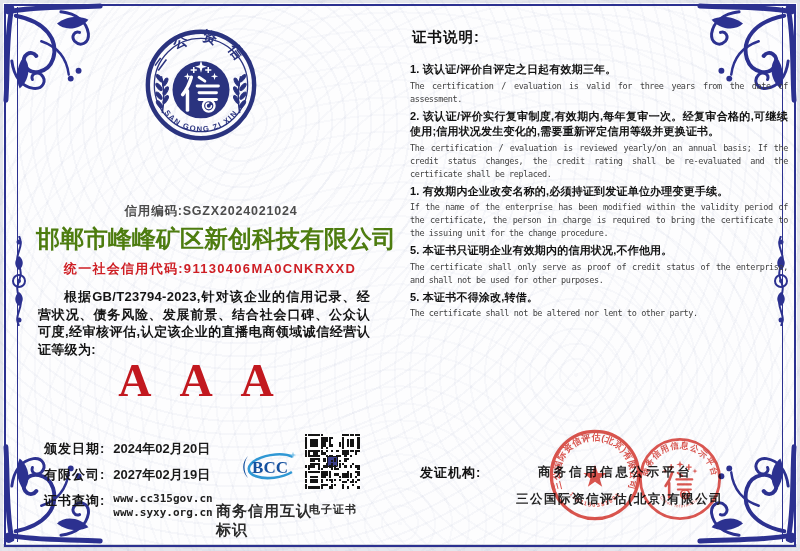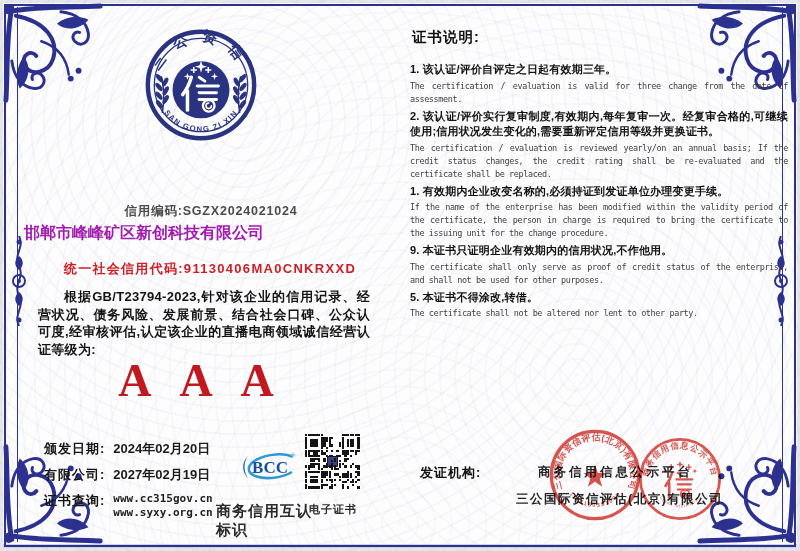--- a/index.html
+++ b/index.html
@@ -26,22 +26,22 @@
   .edge-orn{position:absolute;width:22px;height:90px;top:236px;}
   .edge-orn.l{left:8px;}
   .edge-orn.r{right:8px;transform:scaleX(-1);}
 
   
   .seal{position:absolute;left:143px;top:26px;width:116px;height:118px;}
   .title{position:absolute;left:24px;top:152px;width:372px;text-align:center;
     font-size:26px;font-weight:bold;color:#0e0e0e;letter-spacing:.5px;}
   .credit-line{position:absolute;left:30px;top:203px;width:362px;text-align:center;
     font-size:12.5px;font-weight:bold;color:#4c4c4c;letter-spacing:.8px;}
-  .company{position:absolute;left:24px;top:223px;width:372px;text-align:left;
-    font-size:16px;font-weight:bold;color:#a21caf;}
+  .company{position:absolute;left:24px;top:223px;width:372px;text-align:right;
+    font-size:24px;font-weight:bold;color:#4d7c0f;}
   .uscc{position:absolute;left:24px;top:260px;width:372px;text-align:center;
     font-size:13px;font-weight:bold;color:#ce1e24;letter-spacing:1.3px;}
   .paragraph{position:absolute;left:38px;top:288px;width:332px;
     font-size:13px;line-height:17.5px;font-weight:600;color:#141414;
     text-indent:2em;text-align:justify;letter-spacing:.3px;}
   .grade{position:absolute;left:30px;top:354px;width:332px;text-align:center;
     font-family:"Liberation Serif",serif;font-size:46px;font-weight:bold;color:#c2181f;
     letter-spacing:28px;text-indent:28px;}
   .info{position:absolute;left:44px;top:440px;width:250px;}
   .info-row{display:flex;margin-bottom:8px;}
@@ -451,26 +451,26 @@
       <div class="qm" style="left: 26.2px; top: 52.4px;"></div>
       <div class="qm" style="left: 36.68px; top: 52.4px;"></div>
       <div class="qm" style="left: 41.92px; top: 52.4px;"></div>
       <div class="qm" style="left: 52.4px; top: 52.4px;"></div>
     </div>
   <div class="eqr-label">电子证书</div>
 
   <div class="notes-head">证书说明:</div>
   <div class="notes">
     <div class="note-zh">1. 该认证/评价自评定之日起有效期三年。</div>
-    <div class="note-en">The certification / evaluation is valid for three change from the date of assessment.</div>
+    <div class="note-en">The certification / evaluation is valid for three years from the date of assessment.</div>
     <div class="note-zh">2. 该认证/评价实行复审制度,有效期内,每年复审一次。经复审合格的,可继续使用;信用状况发生变化的,需要重新评定信用等级并更换证书。</div>
     <div class="note-en">The certification / evaluation is reviewed yearly/on an annual basis; If the credit status changes, the credit rating shall be re-evaluated and the certificate shall be replaced.</div>
     <div class="note-zh">1. 有效期内企业改变名称的,必须持证到发证单位办理变更手续。</div>
     <div class="note-en">If the name of the enterprise has been modified within the validity period of the certificate, the person in charge is required to bring the certificate to the issuing unit for the change procedure.</div>
-    <div class="note-zh">9. 本证书只证明企业有效期内的信用状况,不作他用。</div>
+    <div class="note-zh">5. 本证书只证明企业有效期内的信用状况,不作他用。</div>
     <div class="note-en">The certificate shall only serve as proof of credit status of the enterprise, and shall not be used for other purposes.</div>
     <div class="note-zh">5. 本证书不得涂改,转借。</div>
     <div class="note-en">The certificate shall not be altered nor lent to other party.</div>
   </div>
 
   <div class="issuer-label">发证机构:</div>
   <div class="issuer-line1">商务信用信息公示平台</div>
   <div class="issuer-line2">三公国际资信评估(北京)有限公司</div>
 
   <svg class="stamp left" viewBox="0 0 100 100">

